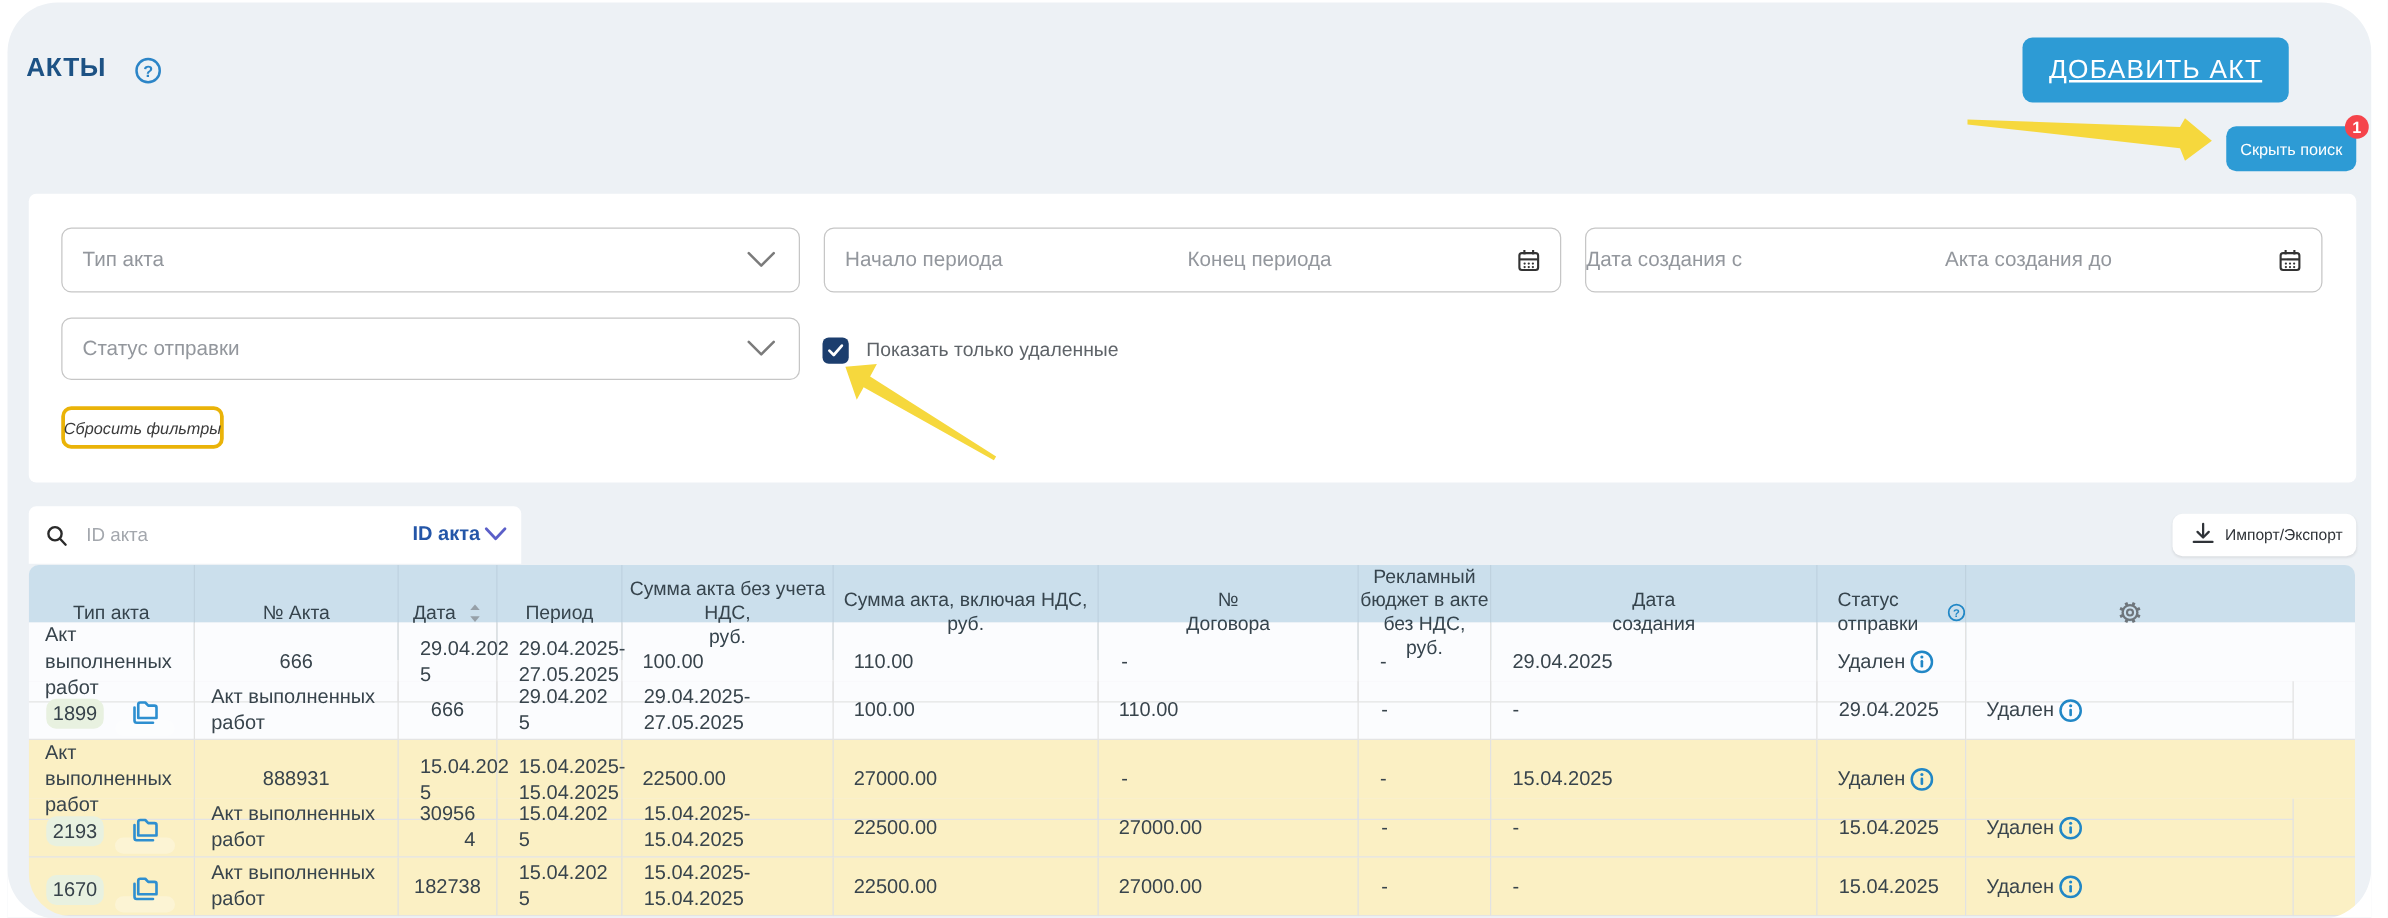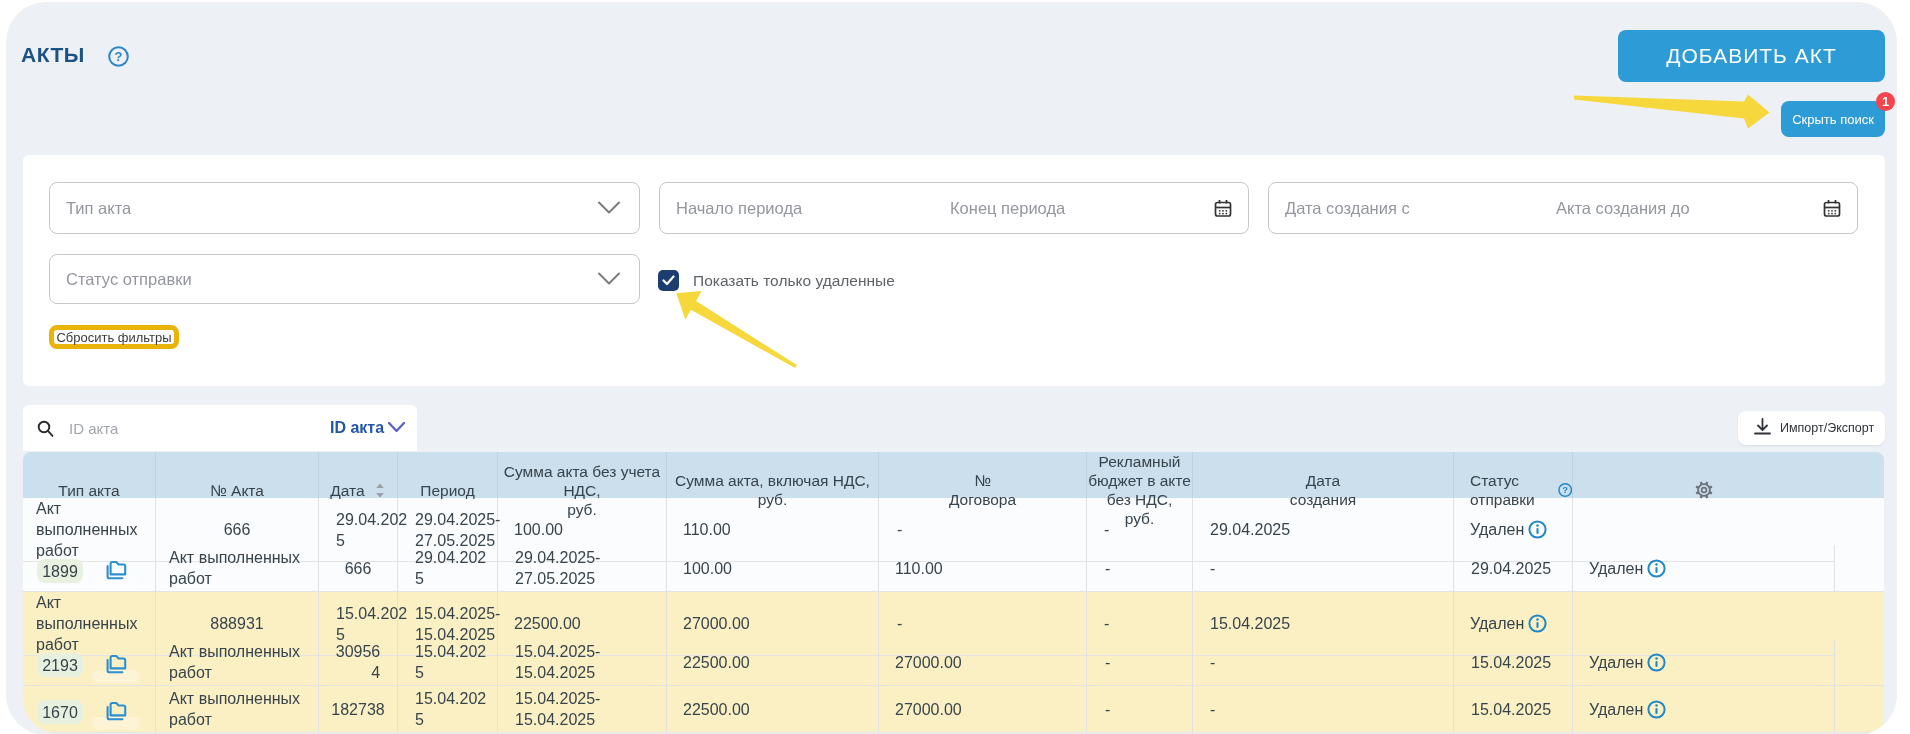--- a/index.html
+++ b/index.html
@@ -1,25 +1,25 @@
 <!DOCTYPE html>
 <html><head>
 <meta charset="utf-8">
 <style>
   * { margin:0; padding:0; box-sizing:border-box; }
   html,body { width:1910px; height:734px; background:#fff; font-family:"Liberation Sans", sans-serif; overflow:hidden; }
   .container { position:absolute; left:6px; top:2px; width:1891px; height:800px; background:#EDF1F5; border-radius:40px; }
   .title { position:absolute; left:21px; top:43px; font-size:21px; font-weight:600; letter-spacing:0.5px; color:#1D5284; }
   .btn-blue { position:absolute; background:#2D9BD5; color:#fff; border-radius:8px; display:flex; align-items:center; justify-content:center; }
-  .add-btn { left:1618px; top:30px; width:267px; height:52px; font-size:21px; letter-spacing:1px; font-weight:500; }
+  .add-btn { left:1618px; top:30px; width:213px; height:52px; font-size:21px; letter-spacing:1px; font-weight:500;text-decoration:underline; }
   .hide-btn { left:1781px; top:101px; width:104px; height:36px; font-size:13px; }
   .badge { position:absolute; left:1876px; top:92px; width:19px; height:19px; border-radius:50%; background:#F5444B; color:#fff; font-size:13px; font-weight:700; display:flex; align-items:center; justify-content:center; }
   .card { position:absolute; left:23px; top:155px; width:1862px; height:231px; background:#fff; border-radius:6px; }
   .finput { position:absolute; background:#fff; border:1px solid #C6C6C6; border-radius:8px; display:flex; align-items:center; color:#93979D; font-size:16.5px; }
-  .reset-btn { position:absolute; left:49px; top:325px; width:130px; height:24px; background:#fff; border:5px solid #eab308; border-radius:8px; color:#3A3A3A; font-size:13px; display:flex; align-items:center; justify-content:center; white-space:nowrap; }
+  .reset-btn { position:absolute; left:49px; top:325px; width:130px; height:34px; background:#fff; border:3px solid #eab308; border-radius:8px; color:#3A3A3A; font-size:13px; display:flex; align-items:center; justify-content:center; white-space:nowrap;font-style:italic; }
   .checkbox { position:absolute; left:658px; top:270px; width:21px; height:21px; background:#1C3E6E; border-radius:5px; display:flex; align-items:center; justify-content:center; }
   .cb-label { position:absolute; left:693px; top:272px; font-size:15.5px; color:#5E6368; }
   .searchbox { position:absolute; left:23px; top:405px; width:394px; height:46px; background:#fff; border-radius:6px 6px 0 0; }
   .search-ph { position:absolute; left:69px; top:420px; font-size:15px; color:#A3A7AD; }
   .id-sel { position:absolute; left:330px; top:419px; font-size:16px; color:#2456A8; font-weight:600; }
   .impexp { position:absolute; left:1738px; top:411px; width:147px; height:34px; background:#fff; border-radius:8px; box-shadow:0 1px 2px rgba(0,0,0,0.08); display:flex; align-items:center; color:#2F3338; font-size:12.5px; white-space:nowrap; }
   .tablecard { position:absolute; left:23px; top:452px; width:1861px; height:281px; border-radius:8px 8px 8px 34px; overflow:hidden; }
   .thead { display:grid; grid-template-columns:133px 163px 79px 100px 169px 212px 208px 106px 261px 119px 262px 49px; height:46px; background:#CBDFEC; }
   .th { display:flex; align-items:center; justify-content:center; text-align:center; font-size:15.5px; color:#36444D; line-height:19px; border-right:1px solid #BFD2DF; position:relative; }
   .th:last-child { border-right:none; }
@@ -93,21 +93,21 @@
   <path d="M6,695 A40,40 0 0 0 46,735 L6,735 Z" fill="#ffffff"></path>
   <path d="M1897,695 A40,40 0 0 1 1857,735 L1897,735 Z" fill="#ffffff"></path>
 </svg>
 <div class="btn-blue add-btn">ДОБАВИТЬ АКТ</div>
 <div class="btn-blue hide-btn">Скрыть поиск</div>
 <div class="badge">1</div>
 
 <div class="card"></div>
 <div class="finput" style="left:49px; top:182px; width:591px; height:52px; padding-left:16px;">Тип акта</div>
 <div class="finput" style="left:659px; top:182px; width:590px; height:52px; padding-left:16px;">Начало периода<span style="position:absolute;left:290px;">Конец периода</span></div>
-<div class="finput" style="left:1268px; top:182px; width:590px; height:52px; padding-left:16px;">Дата создания с<span style="position:absolute;left:287px;">Акта создания до</span></div>
+<div class="finput" style="left:1268px; top:182px; width:590px; height:52px; ">Дата создания с<span style="position:absolute;left:287px;">Акта создания до</span></div>
 <div class="finput" style="left:49px; top:254px; width:591px; height:50px; padding-left:16px;">Статус отправки</div>
 <div class="reset-btn">Сбросить фильтры</div>
 <div class="checkbox">
     <svg width="13" height="11" viewBox="0 0 13 11">
       <path d="M1.5 5.5 L5 9 L11.5 1.5" stroke="#fff" stroke-width="2.2" fill="none" stroke-linecap="round" stroke-linejoin="round"></path>
     </svg>
   </div>
 <div class="cb-label">Показать только удаленные</div>
 
 <div class="searchbox"></div>

